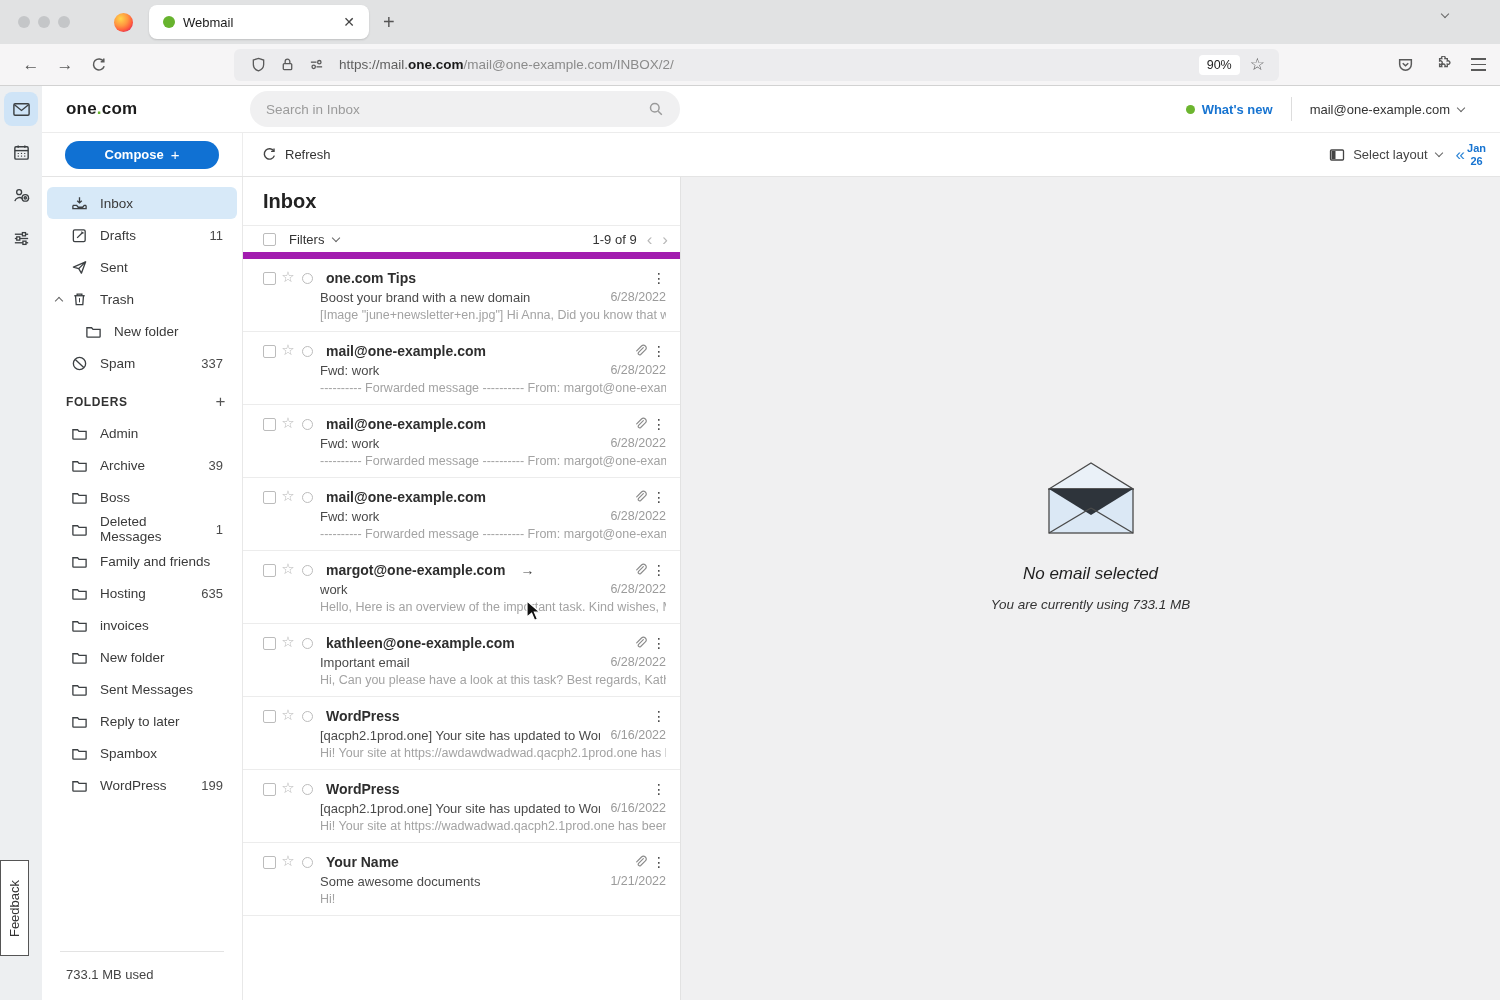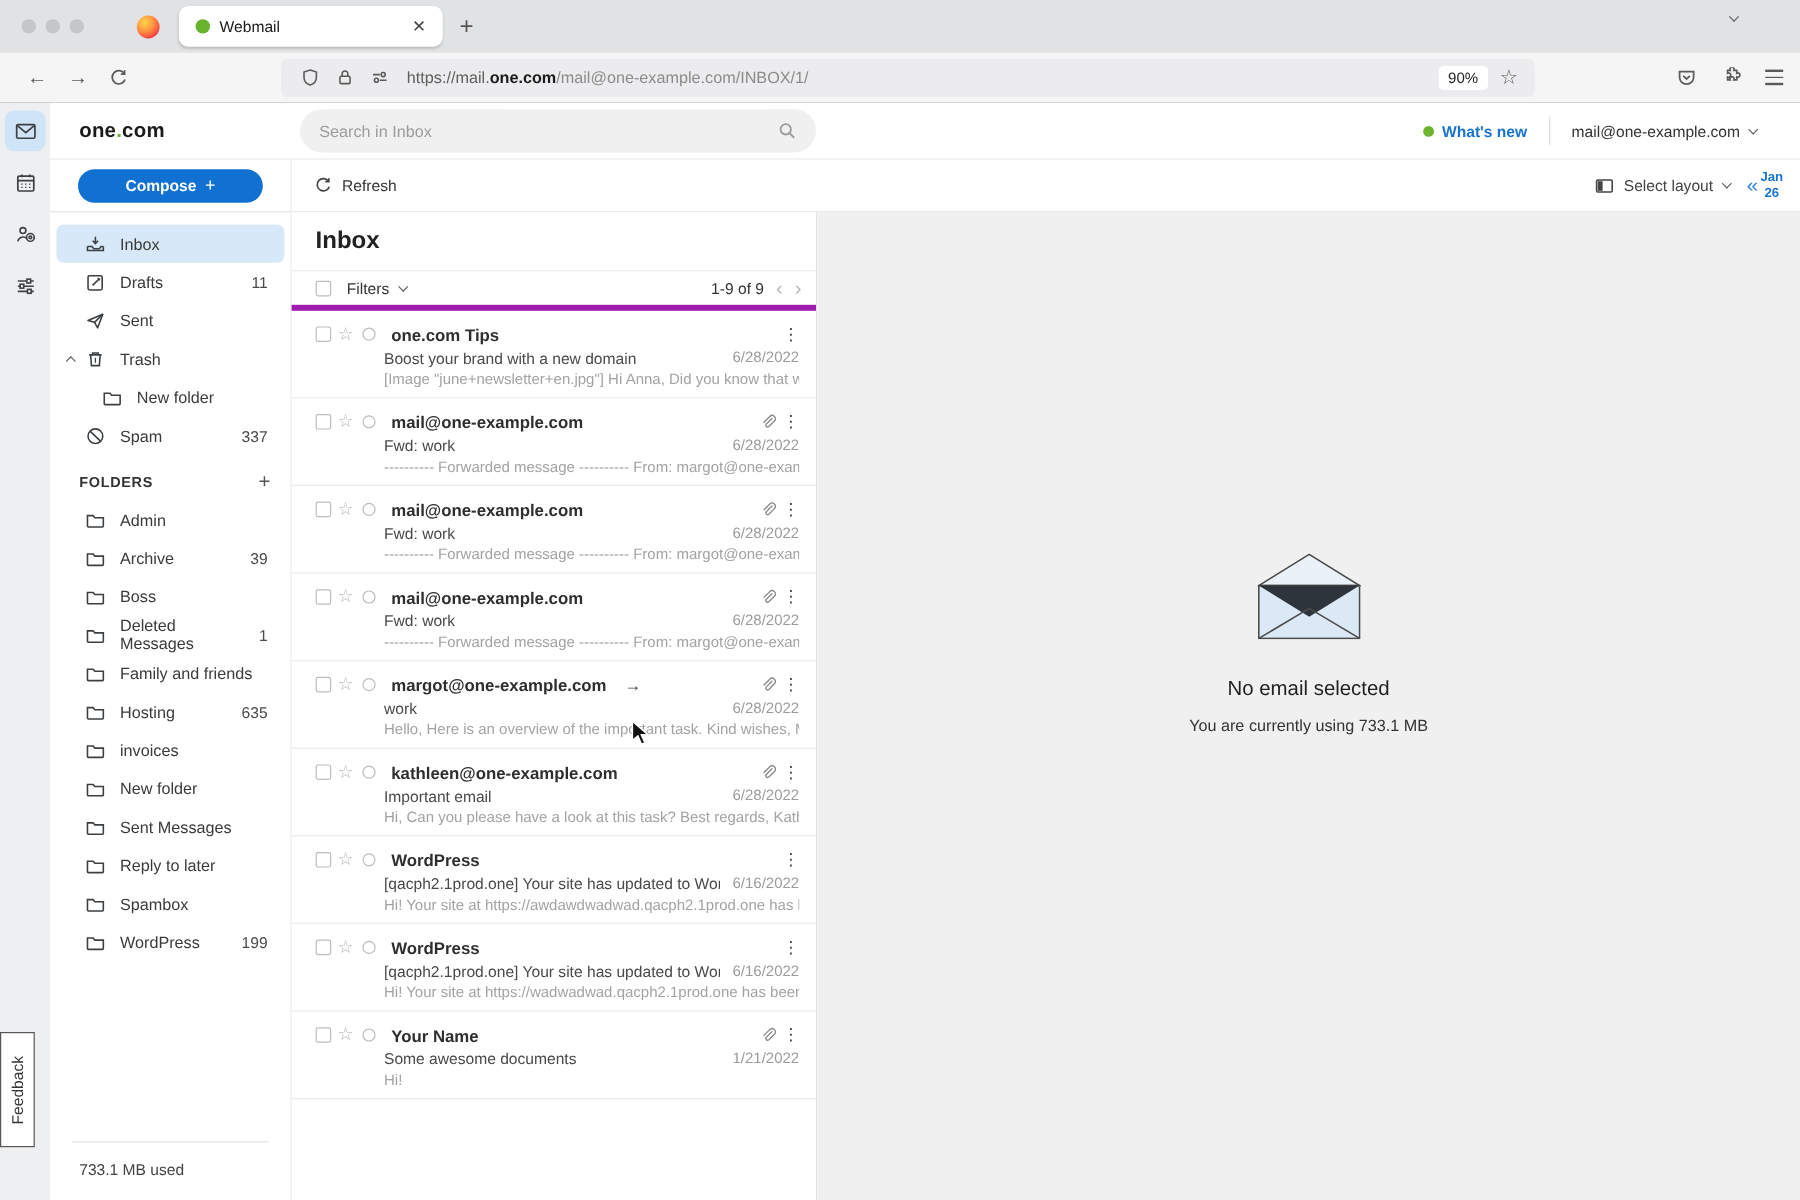--- a/index.html
+++ b/index.html
@@ -75,39 +75,39 @@
   .side-item .cnt { margin-left:auto; color:#4a4a4a; font-size:13px; }
   .side-item svg { flex:none; }
   .folders-head { height:30px; display:flex; align-items:center; padding:0 16px 0 24px; margin-top:8px; font-size:12px; font-weight:700; letter-spacing:.6px; color:#333; }
   .folders-head .plus { margin-left:auto; font-size:17px; font-weight:400; color:#555; }
   .side-spacer { flex:1; }
   .storage { border-top:1px solid #e3e3e3; margin:0 18px; padding:15px 6px 18px; font-size:13px; color:#444; }
 
   
   .list-col { width:438px; flex:none; border-right:1px solid #e2e2e2; display:flex; flex-direction:column; background:#fff; }
   .list-title { padding:13px 0 12px 20px; font-size:20px; font-weight:700; color:#222; border-bottom:1px solid #ececec; }
-  .filters-row { height:33px; flex:none; border-bottom:5px solid #a21caf; display:flex; align-items:center; padding:0 12px 0 20px; gap:9px; font-size:13px; color:#333;justify-content:space-between; }
+  .filters-row { height:33px; flex:none; border-bottom:7px solid #a21caf; display:flex; align-items:center; padding:0 12px 0 20px; gap:9px; font-size:13px; color:#333;justify-content:space-between; }
   .pag { margin-left:auto; display:flex; align-items:center; gap:10px; }
   .pag-arrow { color:#b9b9b9; font-size:17px; line-height:1; }
   .cb { width:13px; height:13px; border:1.5px solid #bcbcbc; border-radius:2px; background:#fff; flex:none; }
   .email-row { height:73px; border-bottom:1px solid #ececec; padding:11px 14px 0 20px; }
   .l1 { display:flex; align-items:center; gap:5px; }
   .l1 .star { color:#b5b5b5; font-size:15px; width:14px; text-align:center; margin-top:-2px; }
   .l1 .dot { width:11px; height:11px; border:1.5px solid #bcbcbc; border-radius:50%; margin:0 4px 0 2px; flex:none; }
   .sender { font-size:14px; color:#2e2e2e; font-weight:700; margin-left:4px; white-space:nowrap; overflow:hidden; }
   .fwd-arrow { color:#444; font-size:14px; margin-left:10px; }
   .l1 .sp { flex:1; }
   .kebab { color:#3e3e3e; font-size:14px; width:14px; text-align:center; letter-spacing:0; }
   .l2 { display:flex; align-items:flex-start; margin:4px 0 0 57px; }
   .subject { flex:1; font-size:13px; color:#4a4a4a; white-space:nowrap; overflow:hidden; }
   .edate { font-size:12.5px; color:#9b9b9b; margin-left:10px; flex:none; }
   .l3 { margin:3px 0 0 57px; font-size:12.5px; color:#a3a3a3; white-space:nowrap; overflow:hidden; }
 
   
-  .preview { flex:1; background:#f0f0f1; display:flex; flex-direction:column; align-items:center; justify-content:center; }
+  .preview { flex:1; background:#f0f0f1; display:flex; flex-direction:column; align-items:center; justify-content:center;font-style:italic; }
   .preview-inner { transform:translateY(-52px); text-align:center; }
   .no-email { margin-top:26px; font-size:17px; color:#1f1f1f; font-weight:500; }
   .usage { margin-top:13px; font-size:13.5px; color:#333; }
 
   .feedback-tab { position:absolute; left:0; top:860px; width:29px; height:96px; background:#fff; border:1px solid #555; display:flex; align-items:center; justify-content:center; }
   .feedback-tab span { transform:rotate(-90deg); font-size:13px; color:#333; white-space:nowrap; }
 
   .cursor { position:absolute; left:526px; top:600px; z-index:50; pointer-events:none; }
 </style>
 </head>
@@ -147,21 +147,21 @@
       <svg width="15" height="15" viewBox="0 0 16 16" fill="none" stroke="#5a5a5a" stroke-width="1.4">
           <rect x="3.5" y="7" width="9" height="6.5" rx="1"></rect>
           <path d="M5.5 7 V4.8 a2.5 2.5 0 0 1 5 0 V7"></path>
         </svg>
       <svg width="15" height="15" viewBox="0 0 16 16" fill="none" stroke="#5a5a5a" stroke-width="1.4">
           <line x1="2" y1="5.5" x2="8" y2="5.5"></line>
           <circle cx="11" cy="5.5" r="1.8"></circle>
           <line x1="14" y1="10.5" x2="8" y2="10.5"></line>
           <circle cx="5" cy="10.5" r="1.8"></circle>
         </svg>
-      <span class="url-text"><span class="url-pre">https://mail.</span><span class="url-dom">one.com</span><span class="url-path">/mail@one-example.com/INBOX/1/</span></span>
+      <span class="url-text"><span class="url-pre">https://mail.</span><span class="url-dom">one.com</span><span class="url-path">/mail@one-example.com/INBOX/2/</span></span>
       <span class="url-spacer"></span>
       <span class="zoom-badge">90%</span>
       <span class="star-btn">☆</span>
     </div>
     <div class="nav-right">
       <svg width="17" height="17" viewBox="0 0 16 16" fill="none" stroke="#5a5a5a" stroke-width="1.4">
           <path d="M2.5 3.5 h11 v4.3 a5.5 5.5 0 0 1 -11 0 Z"></path>
           <polyline points="5.4,6.8 8,9.2 10.6,6.8"></polyline>
         </svg>
       <svg width="17" height="17" viewBox="0 0 16 16" fill="none" stroke="#5a5a5a" stroke-width="1.3">

